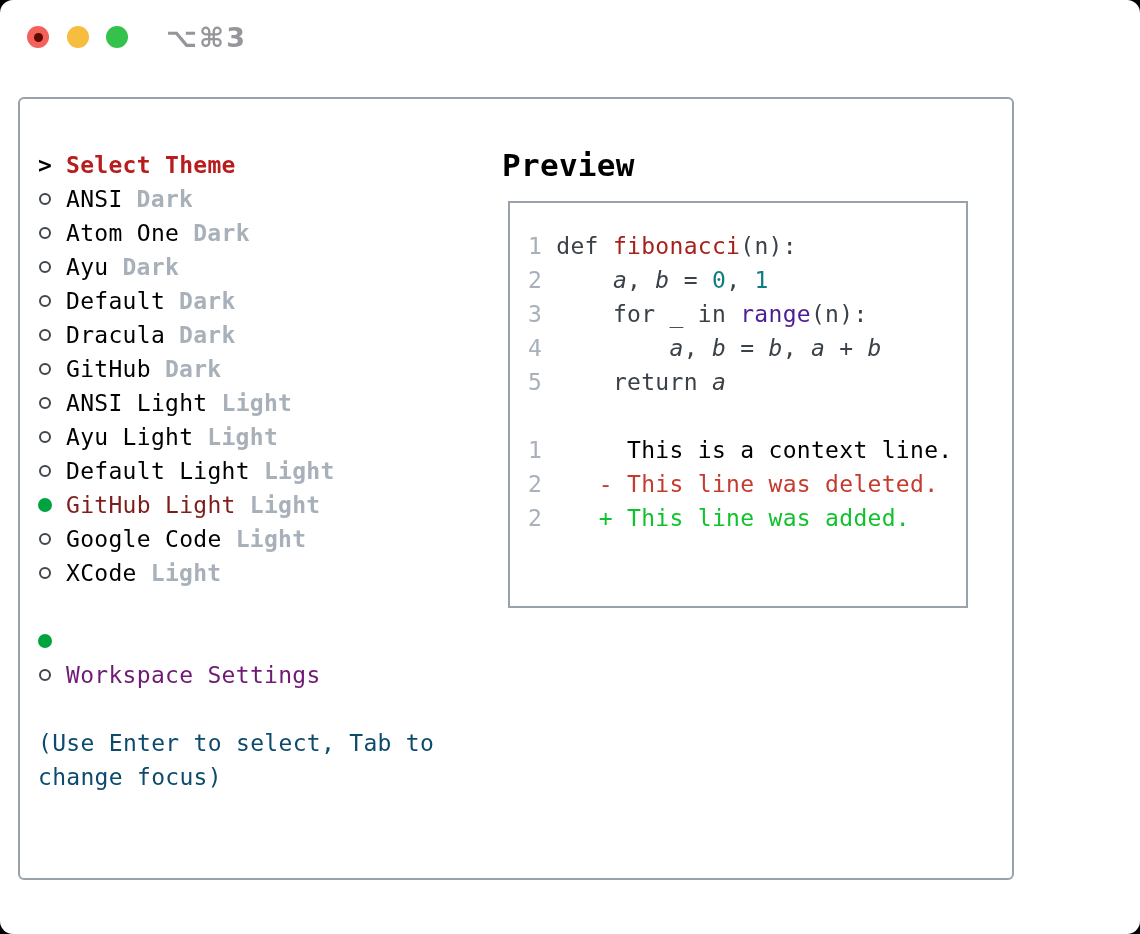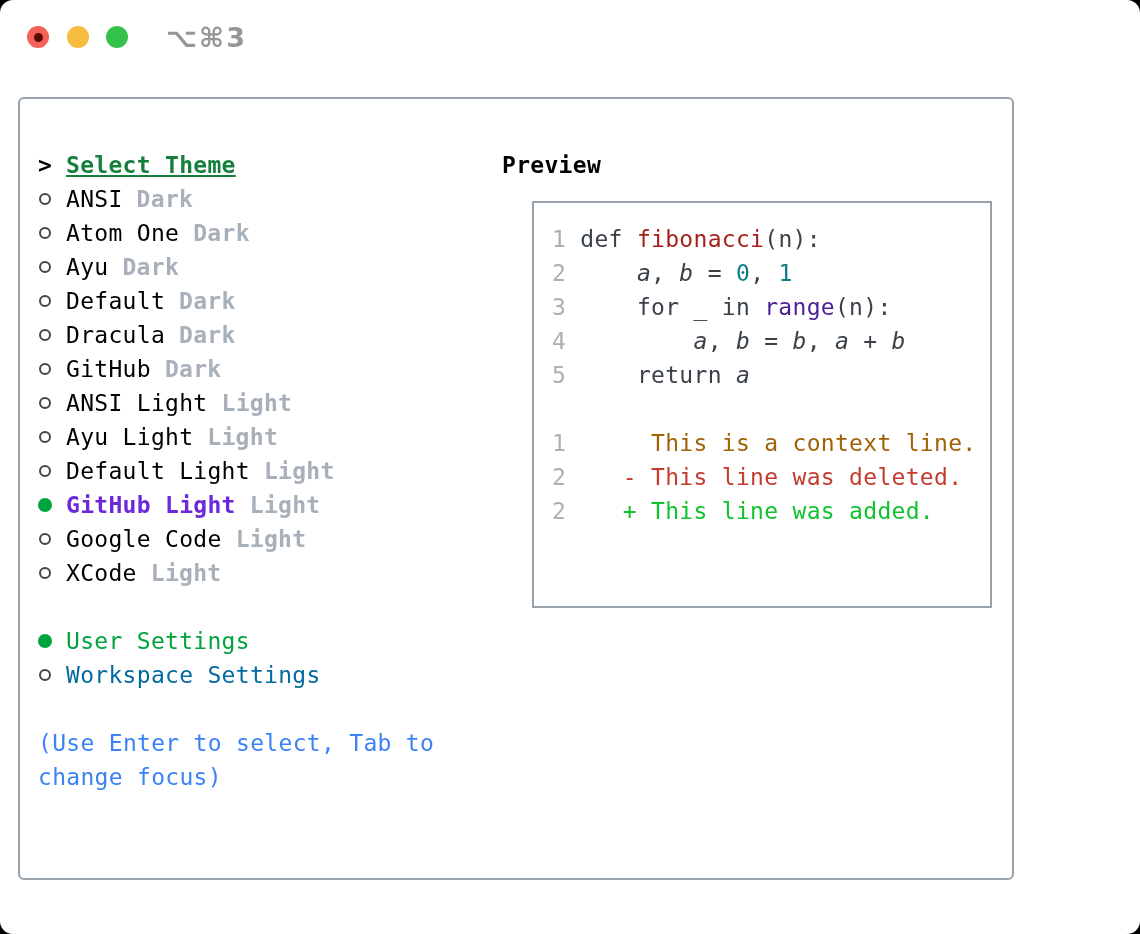--- a/index.html
+++ b/index.html
@@ -30,45 +30,45 @@
     box-sizing:border-box;border:2px solid #99a2ab;border-radius:6px;
     background:#fff;
   }
   .left-col{position:absolute;left:18px;top:49px;}
   .row{display:flex;align-items:center;height:34px;font-size:23px;letter-spacing:0.3px;white-space:pre;}
   .row.spacer{height:34px;}
   .marker{width:28px;display:flex;align-items:center;flex:0 0 28px;}
   .marker .ring{width:12px;height:12px;border:2px solid #3f464e;border-radius:50%;box-sizing:border-box;margin-left:1px;}
   .marker .fill{width:14px;height:14px;border-radius:50%;background:#00a43e;}
   .hdr-marker{width:28px;flex:0 0 28px;font-weight:bold;color:#000;}
-  .hdr-label{font-weight:bold;color:#15803d;text-decoration:underline;}
+  .hdr-label{font-weight:bold;color:#b91c1c;}
   .theme-name{color:#000000;}
-  .theme-name.sel{color:#6d28d9;font-weight:bold;}
+  .theme-name.sel{color:#7f1d1d;}
   .theme-tag{color:#a8b0ba;margin-left:14px;font-weight:bold;}
-  .apply-name{color:#0369a1;}
+  .apply-name{color:#701a75;}
   .apply-name.sel{color:#00a43e;}
-  .hint{height:34px;line-height:34px;font-size:23px;letter-spacing:0.3px;color:#3b82f6;white-space:pre;}
+  .hint{height:34px;line-height:34px;font-size:23px;letter-spacing:0.3px;color:#0c4a6e;white-space:pre;}
   
   .preview-title{
     position:absolute;left:482px;top:49px;height:34px;line-height:34px;
-    font-size:23px;font-weight:bold;color:#000;letter-spacing:0.3px;white-space:pre;
+    font-size:31px;font-weight:bold;color:#000;letter-spacing:0.3px;white-space:pre;
   }
   .preview-box{
-    position:absolute;left:512px;top:102px;width:460px;height:407px;
+    position:absolute;left:488px;top:102px;width:460px;height:407px;
     box-sizing:border-box;border:2px solid #99a2ab;background:#fff;
-    padding:19px 0 0 18px;overflow:hidden;
+    padding:26px 0 0 18px;overflow:hidden;
   }
   .cline{height:34px;line-height:34px;font-size:23px;letter-spacing:0.3px;white-space:pre;}
   .num{color:#a8b0ba;}
   .p{color:#3a4149;}
   .fn{color:#a6211a;}
   .n{color:#0e7d82;}
   .call{color:#4c1d95;}
   .v{color:#3a4149;font-style:italic;}
-  .ctx{color:#a16207;margin-top:46px;}
+  .ctx{color:#000000;margin-top:46px;}
   .del{color:#c53b2e;}
   .add{color:#10c22e;}
 </style>
 </head>
 <body>
 
 <div class="window">
   <span class="tl tl-red">
       <span class="dot"></span>
     </span>
@@ -90,21 +90,21 @@
           <div class="row"><span class="marker"><span class="ring"></span></span><span class="theme-name">GitHub</span><span class="theme-tag">Dark</span></div>
           <div class="row"><span class="marker"><span class="ring"></span></span><span class="theme-name">ANSI Light</span><span class="theme-tag">Light</span></div>
           <div class="row"><span class="marker"><span class="ring"></span></span><span class="theme-name">Ayu Light</span><span class="theme-tag">Light</span></div>
           <div class="row"><span class="marker"><span class="ring"></span></span><span class="theme-name">Default Light</span><span class="theme-tag">Light</span></div>
           <div class="row"><span class="marker"><span class="fill"></span></span><span class="theme-name sel">GitHub Light</span><span class="theme-tag">Light</span></div>
           <div class="row"><span class="marker"><span class="ring"></span></span><span class="theme-name">Google Code</span><span class="theme-tag">Light</span></div>
           <div class="row"><span class="marker"><span class="ring"></span></span><span class="theme-name">XCode</span><span class="theme-tag">Light</span></div>
         </div>
       <div class="row spacer"></div>
       <div id="apply-list">
-          <div class="row"><span class="marker"><span class="fill"></span></span><span class="apply-name sel">User Settings</span></div>
+          <div class="row"><span class="marker"><span class="fill"></span></span></div>
           <div class="row"><span class="marker"><span class="ring"></span></span><span class="apply-name">Workspace Settings</span></div>
         </div>
       <div class="row spacer"></div>
       <div class="hint">(Use Enter to select, Tab to</div>
       <div class="hint">change focus)</div>
     </div>
 
     <div class="preview-title">Preview</div>
     <div class="preview-box" id="preview-box">
         <div class="cline"><span class="num">1</span><span class="p"> def </span><span class="fn">fibonacci</span><span class="p">(n):</span></div>

